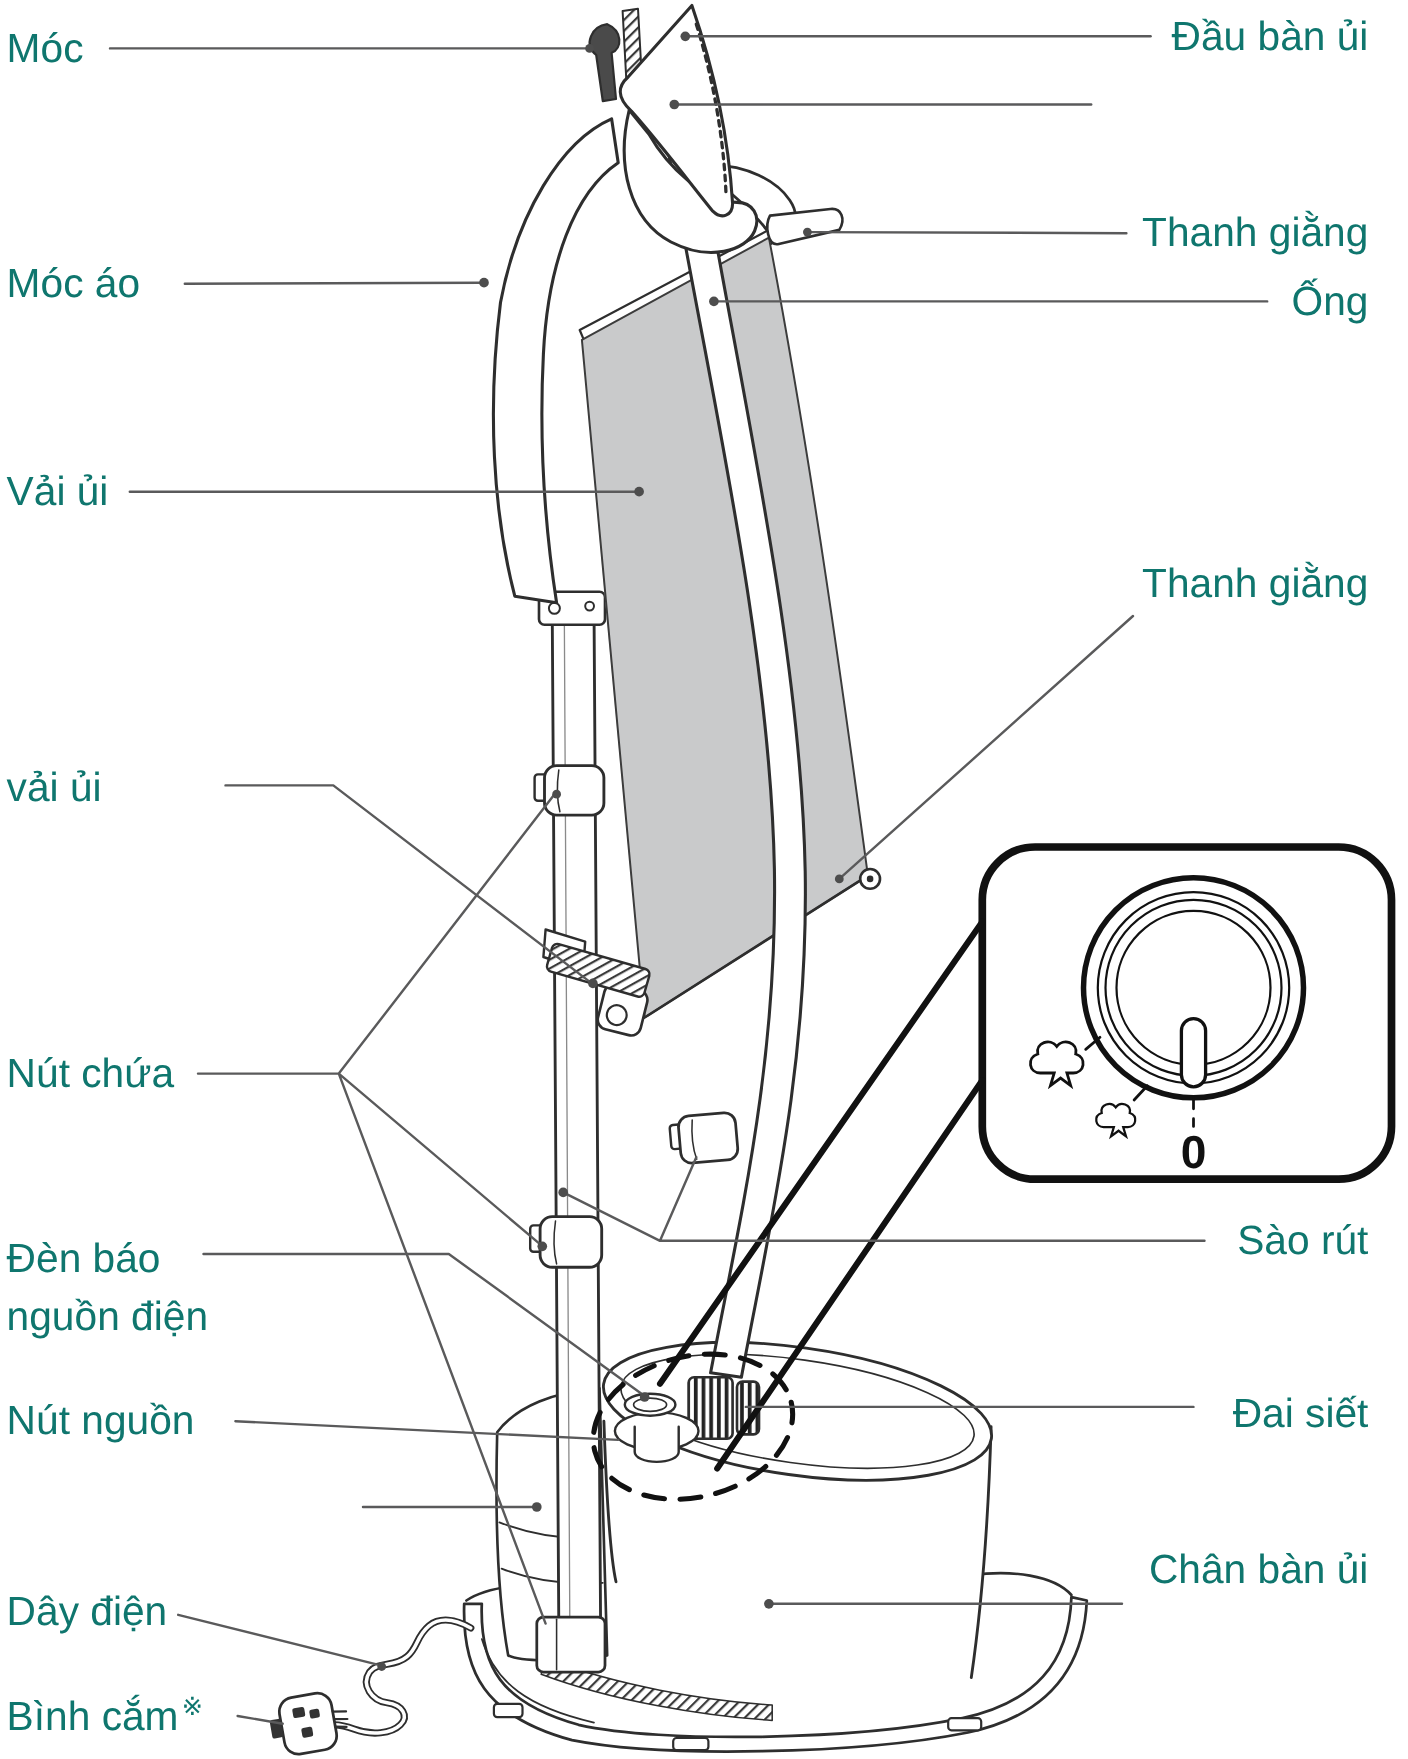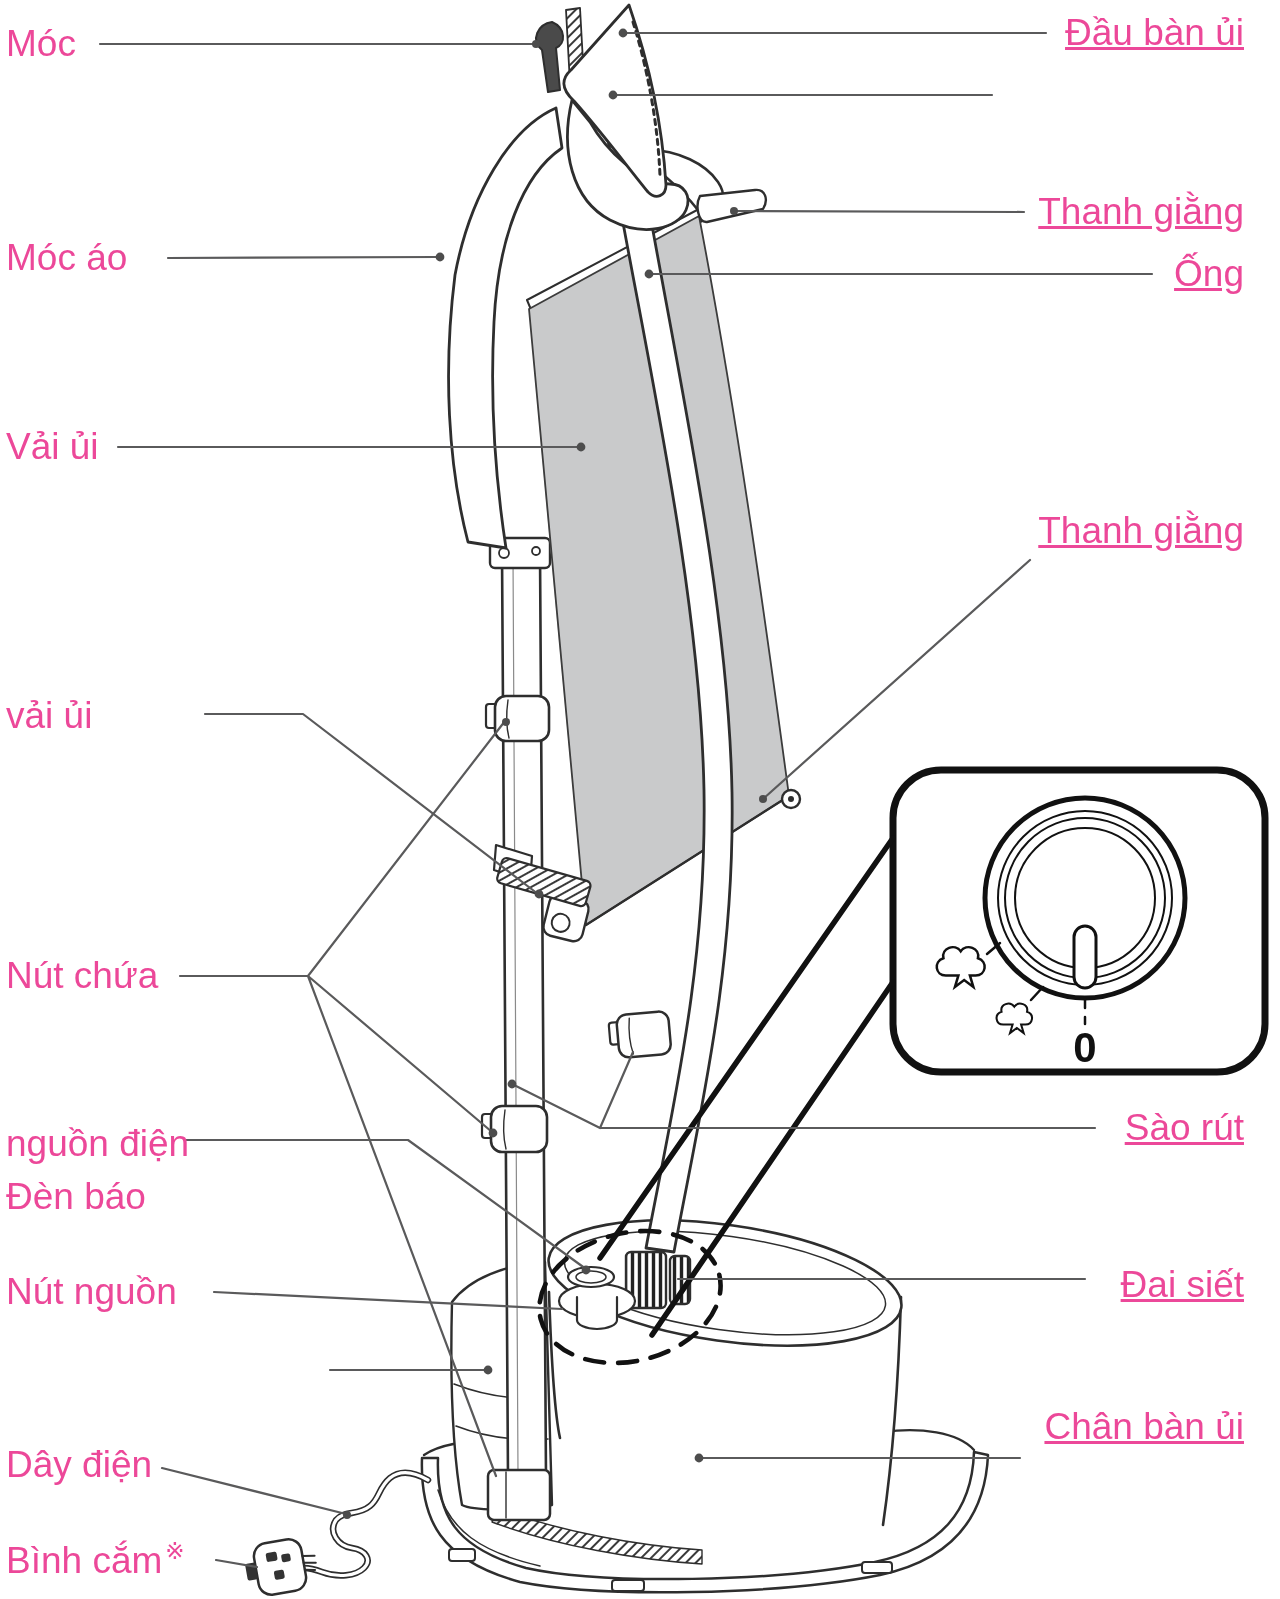--- a/index.html
+++ b/index.html
@@ -2,25 +2,25 @@
 <html><head>
 <meta charset="utf-8">
 <style>
   html,body{margin:0;padding:0;background:#ffffff;}
   #stage{
     position:relative;width:1280px;height:1599px;background:#ffffff;overflow:hidden;
     font-family:"Liberation Sans","DejaVu Sans",sans-serif;
   }
   #stage svg{position:absolute;left:0;top:0;}
   .lbl{
-    position:absolute;font-size:37px;line-height:1.16;color:#ec4899;
+    position:absolute;font-size:37px;line-height:1.16;color:#0f766e;
     white-space:nowrap;letter-spacing:0px;
   }
   .lbl.two{line-height:1.42;}
-  .lbl.right{text-align:center;text-decoration:underline;}
+  .lbl.right{text-align:center;}
   .supmark{font-size:23px;position:relative;top:-14px;left:3px;}
 </style>
 </head>
 <body>
 
 <div id="stage">
 
 <svg width="1280" height="1599" viewBox="0 0 1280 1599">
   <defs>
     <pattern id="hatch" patternUnits="userSpaceOnUse" width="7" height="7" patternTransform="rotate(45)">
@@ -245,22 +245,22 @@
 </svg>
 
   <div class="lbl" style="left:6px;top:23px">Móc</div>
   <div class="lbl" style="left:6px;top:237px">Móc áo</div>
   <div class="lbl" style="left:6px;top:426px">Vải ủi</div>
   <div class="lbl two" style="left:6px;top:690px">
     <div>vải ủi</div>
   </div>
   <div class="lbl" style="left:6px;top:955px">Nút chứa</div>
   <div class="lbl two" style="left:6px;top:1118px">
+    <div>Đèn báo</div>
     <div>nguồn điện</div>
-    <div>Đèn báo</div>
   </div>
   <div class="lbl" style="left:6px;top:1271px">Nút nguồn</div>
   <div class="lbl" style="left:6px;top:1444px">Dây điện</div>
   <div class="lbl" style="left:6px;top:1540px">
     <span>Bình cắm</span><span class="supmark">※</span>
   </div>
 
   <div class="lbl right" style="right:36px;top:12px">Đầu bàn ủi</div>
   <div class="lbl right" style="right:36px;top:191px">Thanh giằng</div>
   <div class="lbl right" style="right:36px;top:253px">Ống</div>

